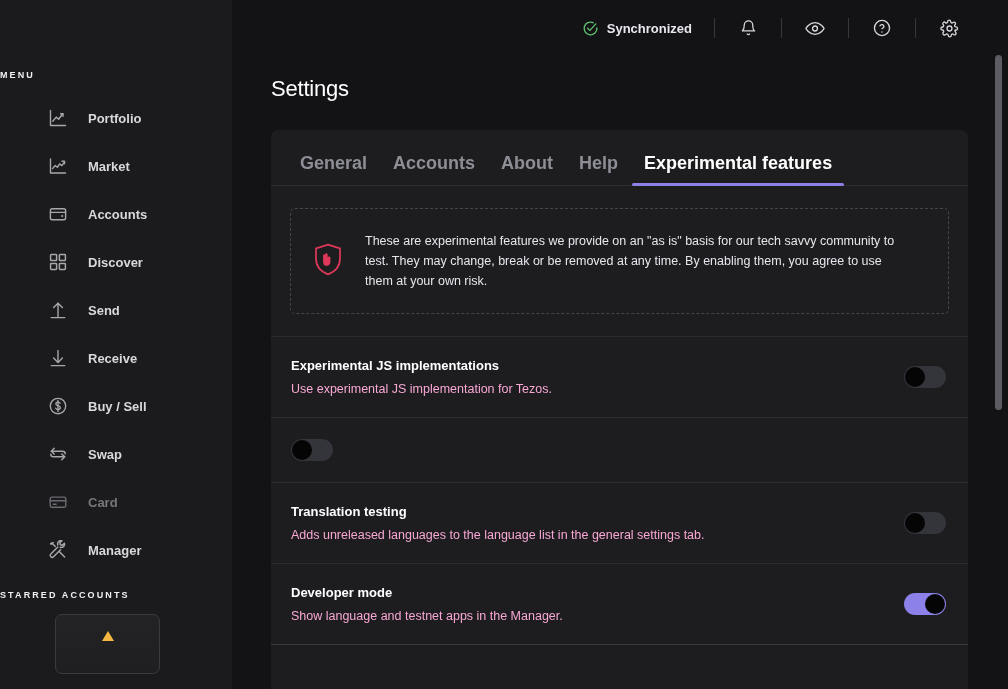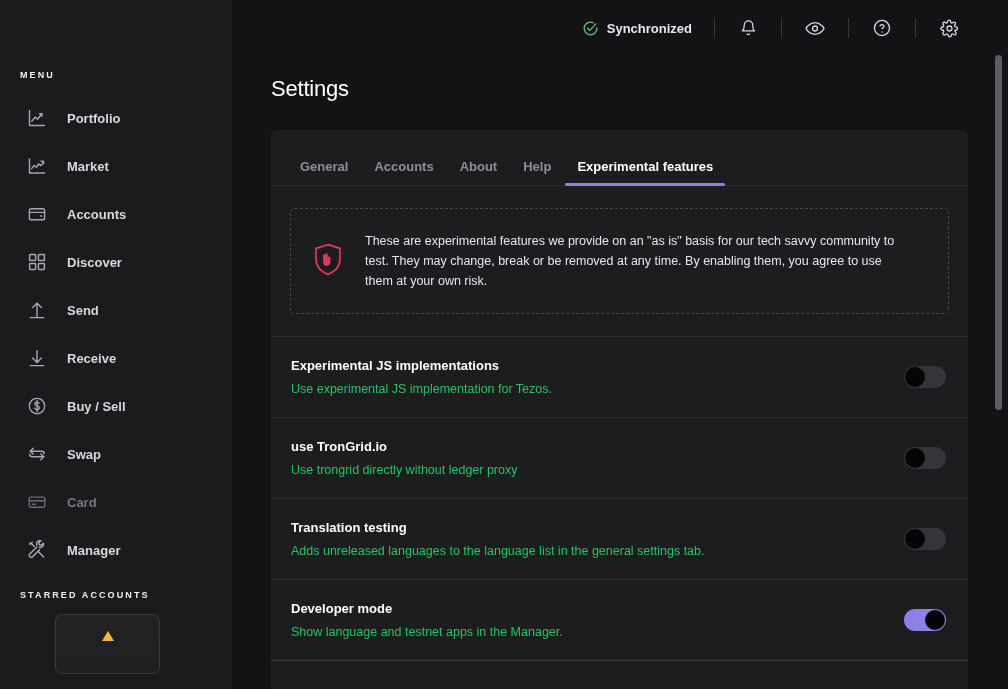--- a/index.html
+++ b/index.html
@@ -17,30 +17,30 @@
     background: #1b1b1d;
     flex: 0 0 232px;
     position: relative;
     overflow: hidden;
   }
   .side-section-label {
     font-size: 9px;
     letter-spacing: 2.1px;
     font-weight: bold;
     color: #f0f0f3;
-    padding-left: 20px;
   }
   #menu-label { margin-top: 70px; }
   #starred-label { margin-top: 16px; }
   .nav-list { margin-top: 14px; }
   .nav-item {
     display: flex; align-items: center;
     height: 48px;
     padding-left: 27px;
     cursor: pointer;
+    margin-left: 21px;
   }
   .nav-icon {
     width: 20px; height: 20px;
     flex: 0 0 20px;
     display: flex; align-items: center; justify-content: center;
     color: #a7a7ad;
   }
   .nav-icon svg { display: block; }
   .nav-label {
     margin-left: 20px;
@@ -117,21 +117,21 @@
     min-height: 560px;
   }
   #tabs {
     display: flex;
     align-items: flex-end;
     height: 56px;
     padding: 0 0 0 16px;
     border-bottom: 1px solid #2c2c31;
   }
   .tab {
-    font-size: 13px;
+    font-size: 18px;
     font-weight: bold;
     color: #8e8e96;
     padding: 0 13px 11px 13px;
     position: relative;
     cursor: pointer;
     white-space: nowrap;
     margin-top: 20px;
   }
   .tab.active { color: #ffffff; }
   .tab.active::after {
@@ -175,21 +175,21 @@
   .feature-row:first-child { border-top: 1px solid #2b2b30; }
   .feature-text { max-width: 580px; }
   .feature-title {
     font-size: 13px;
     font-weight: bold;
     color: #ffffff;
     margin-bottom: 9px;
   }
   .feature-desc {
     font-size: 12.5px;
-    color: #22c55e;
+    color: #f9a8d4;
   }
   .toggle {
     width: 42px; height: 22px;
     border-radius: 11px;
     background: #34343b;
     position: relative;
     flex: 0 0 42px;
     cursor: pointer;
   }
   .toggle .knob {
@@ -423,24 +423,20 @@
           <div class="feature-row">
             <div class="feature-text">
               <div class="feature-title">Experimental JS implementations</div>
               <div class="feature-desc">Use experimental JS implementation for Tezos.</div>
             </div>
             <div class="toggle">
               <div class="knob"></div>
             </div>
           </div>
           <div class="feature-row">
-            <div class="feature-text">
-              <div class="feature-title">use TronGrid.io</div>
-              <div class="feature-desc">Use trongrid directly without ledger proxy</div>
-            </div>
             <div class="toggle">
               <div class="knob"></div>
             </div>
           </div>
           <div class="feature-row">
             <div class="feature-text">
               <div class="feature-title">Translation testing</div>
               <div class="feature-desc">Adds unreleased languages to the language list in the general settings tab.</div>
             </div>
             <div class="toggle">

